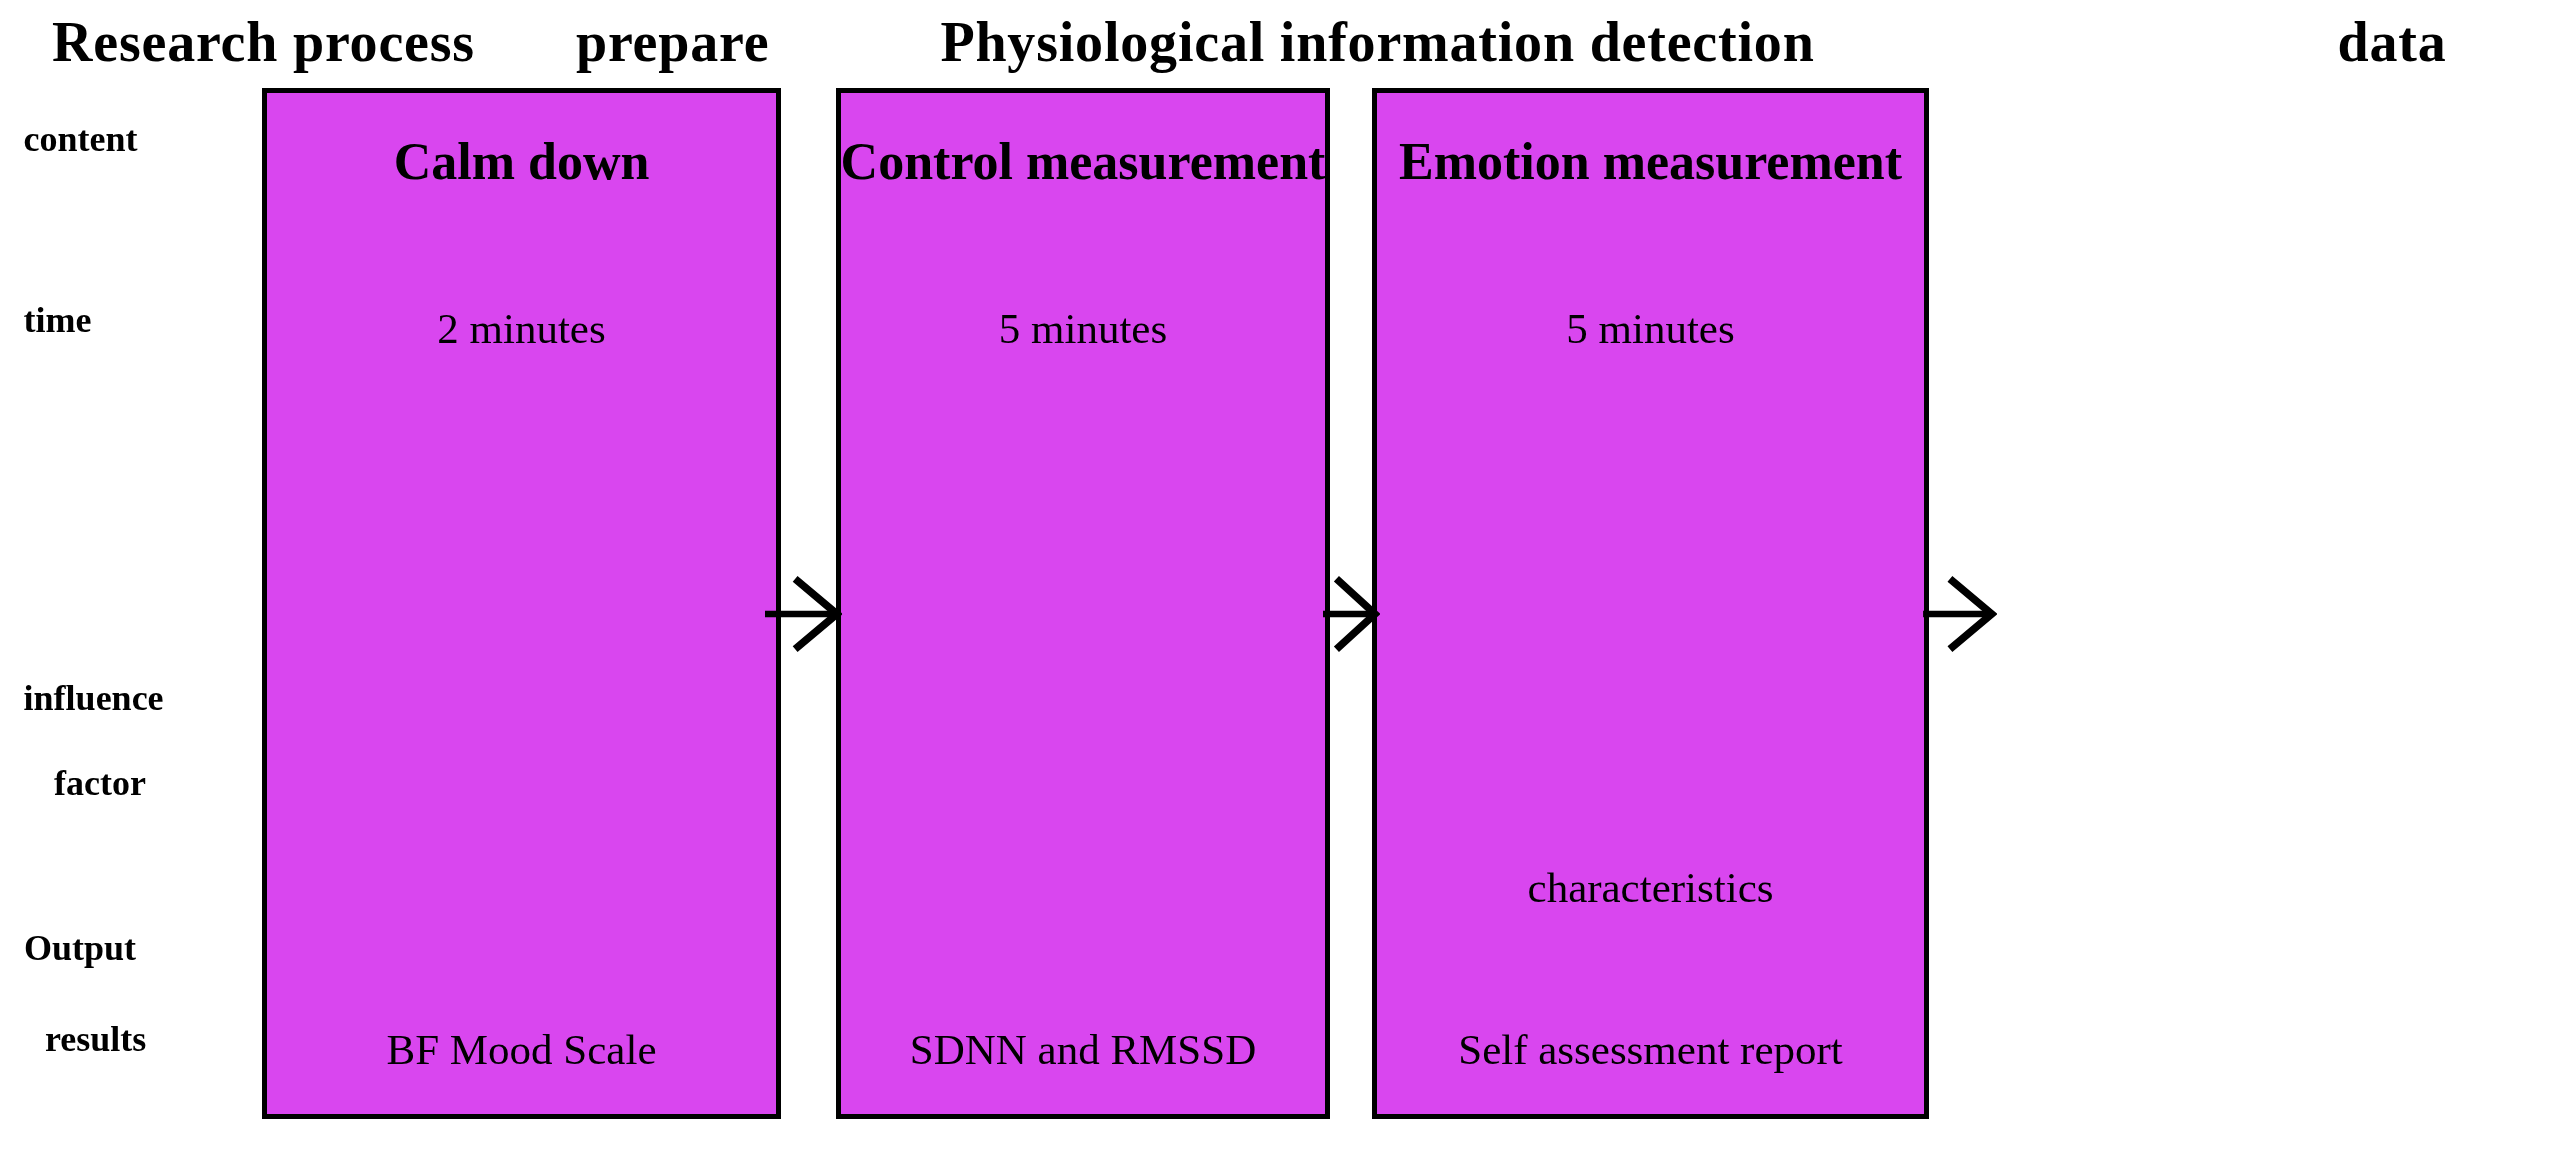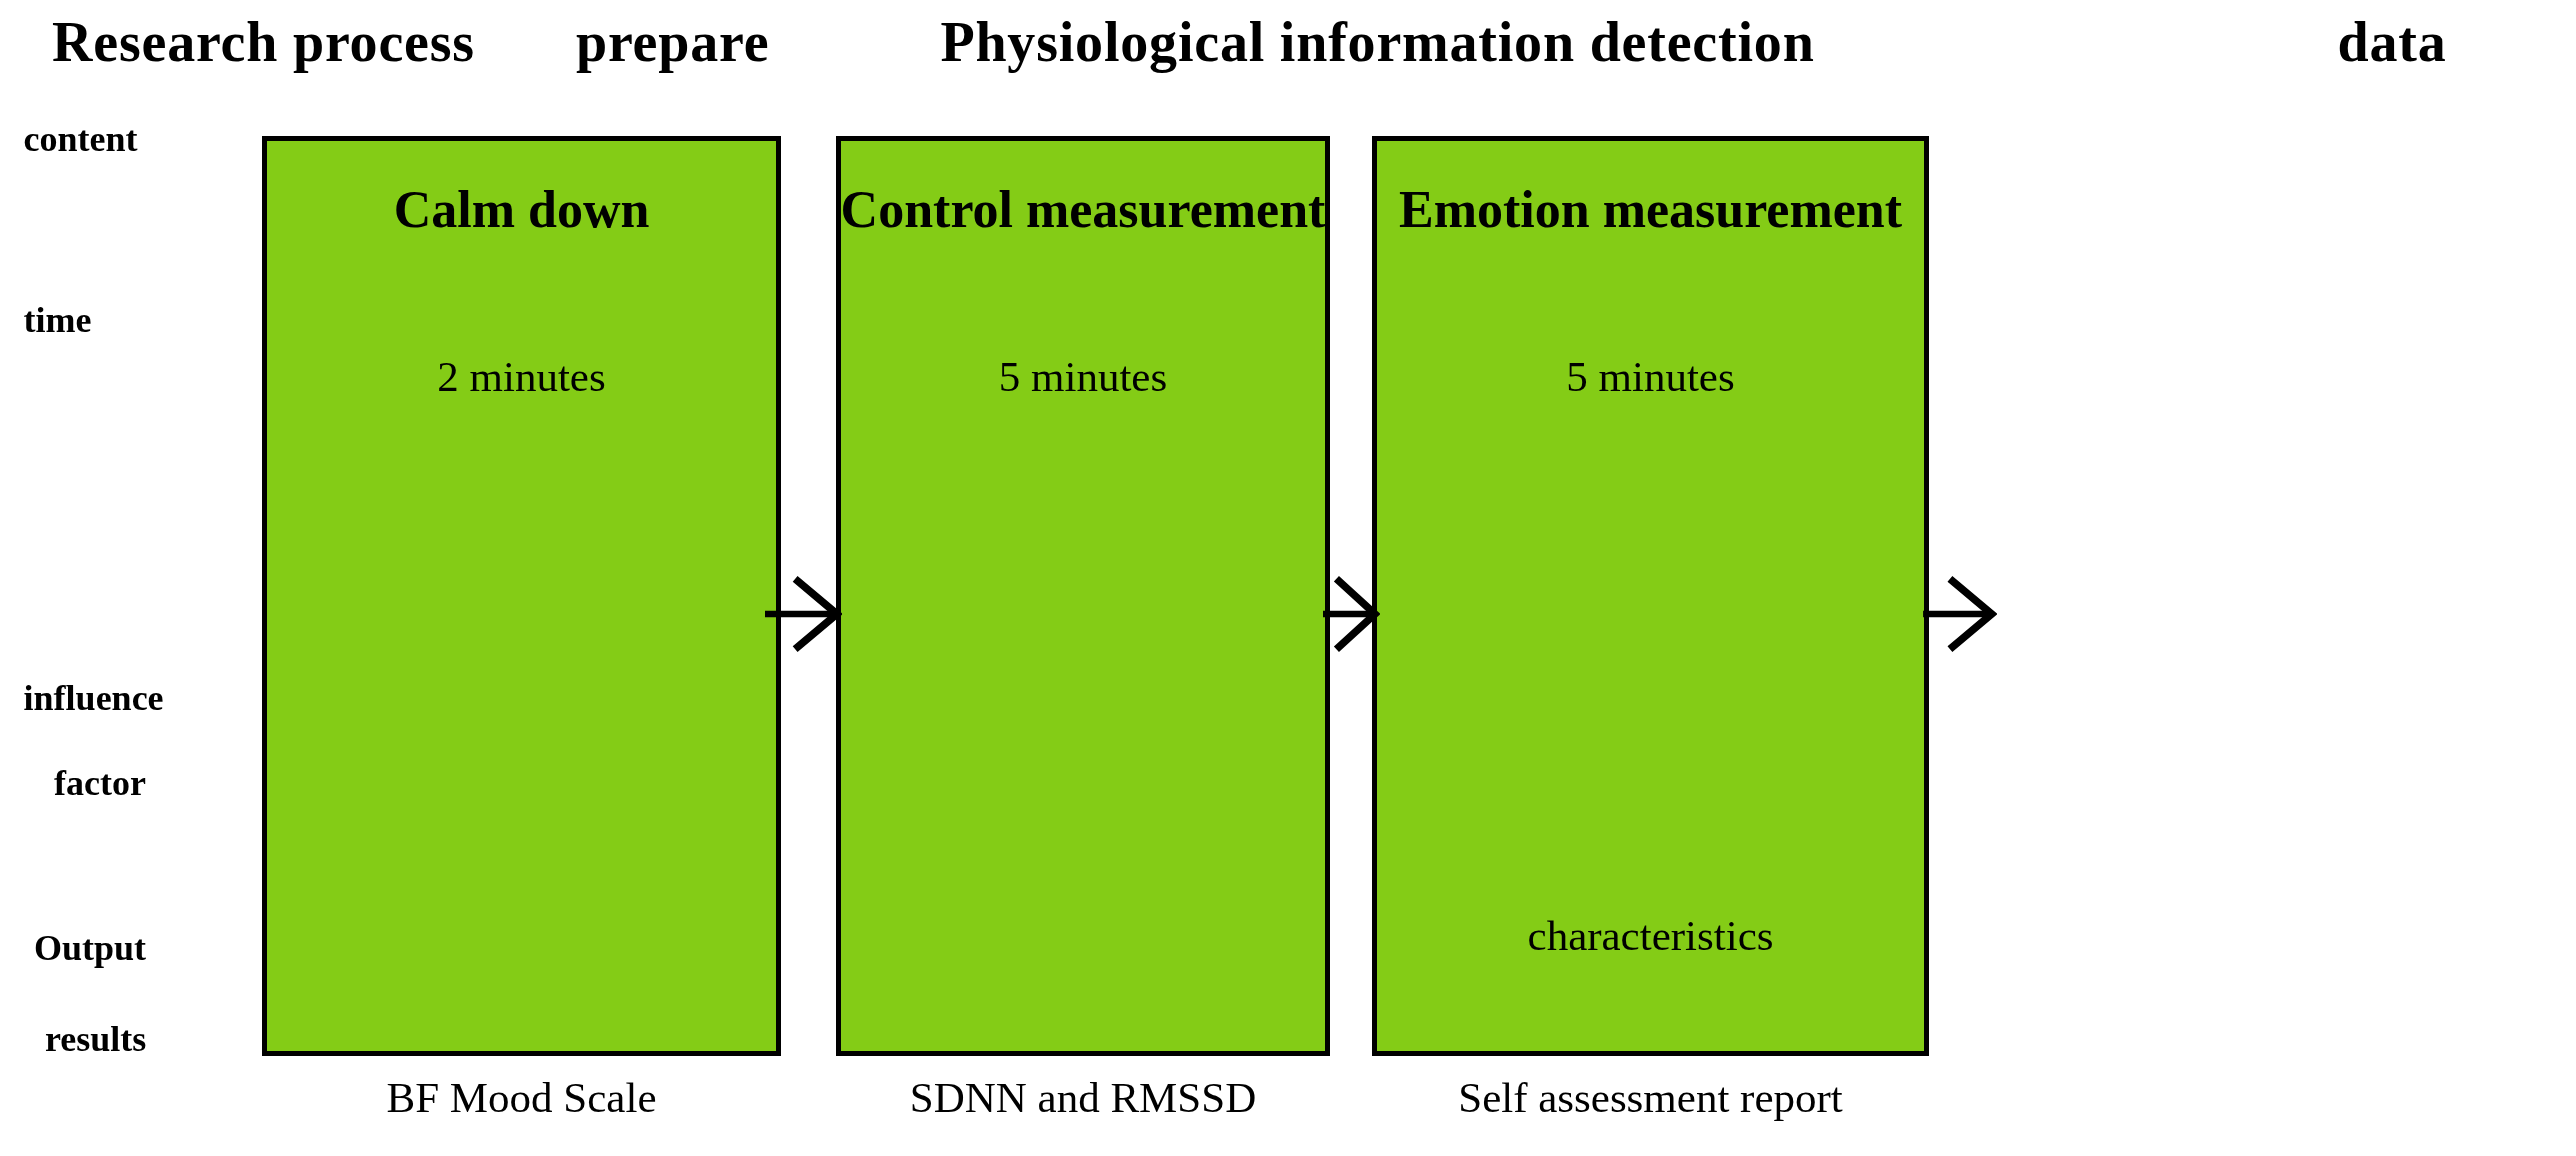--- a/index.html
+++ b/index.html
@@ -29,25 +29,24 @@
   .rowlabel {
     position: absolute;
     font-size: 36px;
     font-weight: bold;
     white-space: nowrap;
     line-height: 1.1;
   }
   .stagebox {
     position: absolute;
     top: 88px;
-    height: 920px;
+    height: 1031px;
     border: 5.9px solid #000000;
     box-sizing: border-box;
-    background: #84cc16;
-    margin-top: 48px;
+    background: #d946ef;
   }
   .brow {
     position: absolute;
     left: -5.9px;
     right: -5.9px;
     text-align: center;
     font-size: 43px;
     white-space: nowrap;
     line-height: 1.1;
   }
@@ -69,21 +68,21 @@
 
   <div class="hdr" style="left:22px;">Research process</div>
   <div class="hdr" style="left:546px;">prepare</div>
   <div class="hdr" id="hdr-physio" style="left:859px; width:977px;">Physiological information detection</div>
   <div class="hdr" id="hdr-data" style="left:2261px; width:202px;">data</div>
 
   <div class="rowlabel" style="left:23.6px; top:120px;">content</div>
   <div class="rowlabel" style="left:23.6px; top:301px;">time</div>
   <div class="rowlabel" style="left:23.6px; top:679px;">influence</div>
   <div class="rowlabel" style="left:42px; top:764px;margin-left:12px;">factor</div>
-  <div class="rowlabel" style="left:34px; top:929px;font-family:Liberation Serif, serif;">Output</div>
+  <div class="rowlabel" style="left:24px; top:929px;font-family:Liberation Serif, serif;">Output</div>
   <div class="rowlabel" style="left:45px; top:1020px;">results</div>
 
   <div class="stagebox" style="left:262px; width:519px;">
     <div class="brow bold" style="top:40px;">Calm down</div>
     <div class="brow" style="top:212px;">2 minutes</div>
     <div class="brow" style="top:933px;">BF Mood Scale</div>
   </div>
 
   <div class="stagebox" style="left:836px; width:494px;">
     <div class="brow bold" style="top:40px;">Control measurement</div>

